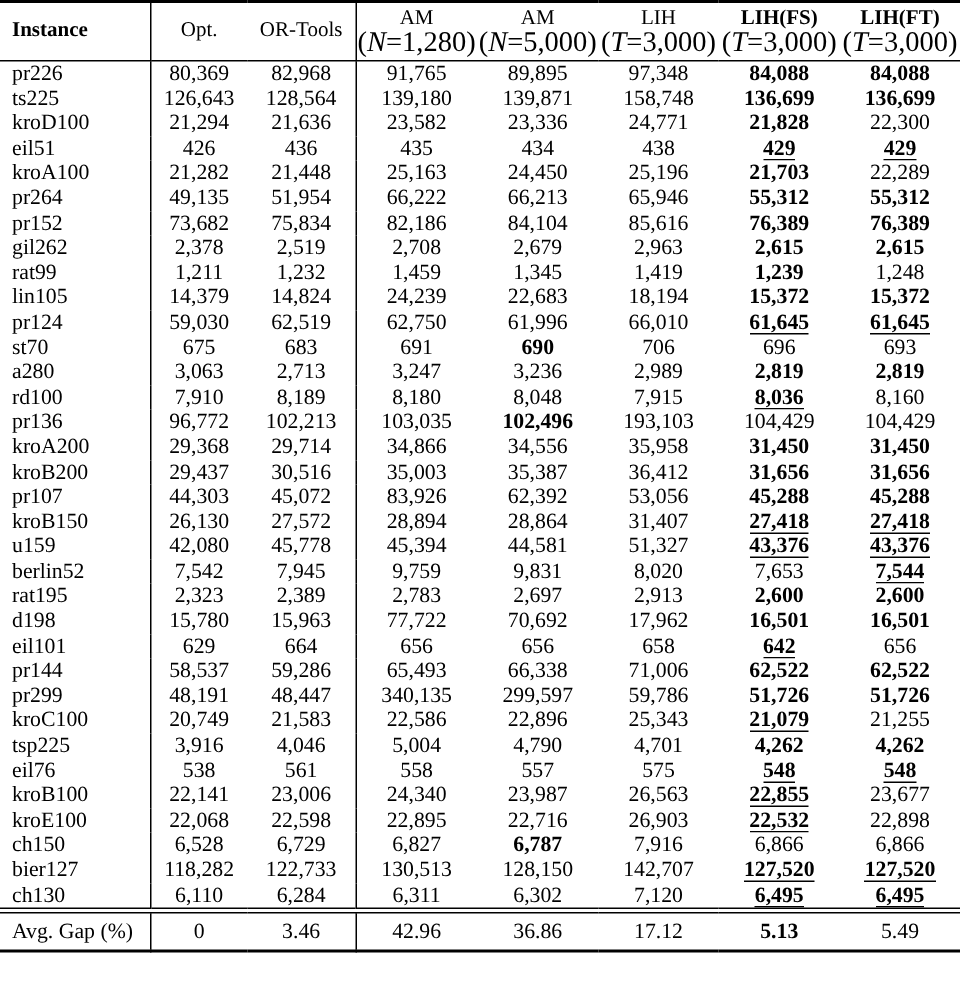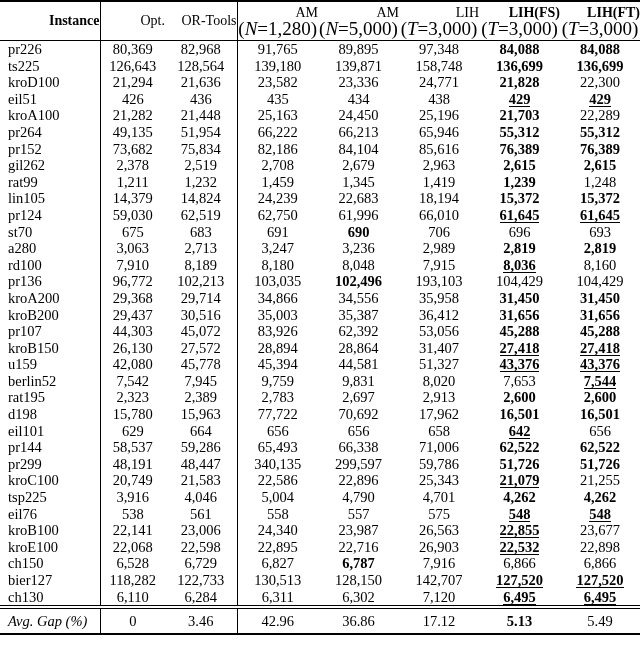--- a/index.html
+++ b/index.html
@@ -7,39 +7,39 @@
        font-family:"Liberation Serif", serif;}
   table.paper-table{width:640px;border-collapse:collapse;table-layout:fixed;
        border-top:2px solid #000;border-bottom:2px solid #000;}
   col.c-inst{width:100px;} col.c-opt{width:65px;} col.c-or{width:72px;}
   col.c-am1{width:81px;} col.c-am2{width:81px;} col.c-lih{width:80px;}
   col.c-fs{width:81px;} col.c-ft{width:80px;}
 
   thead th{font-weight:normal;vertical-align:middle;text-align:center;
        border-bottom:1.5px solid #000;padding:3px 0 4px 0;font-size:14px;}
   thead th.inst{text-align:left;padding-left:8px;}
-  .h1{line-height:16px;text-align:right;}
+  .h1{line-height:16px;}
   .h2{line-height:15px;font-size:19px;}
   .hb{font-weight:bold;}
   .h2 i{font-style:italic;}
 
   tbody td{height:16.6px;line-height:16.6px;padding:0;text-align:center;
        font-size:14.5px;white-space:nowrap;overflow:hidden;}
   td.inst{text-align:left;padding-left:8px;}
   .vr{border-right:1px solid #000;}
 
   .b{font-weight:bold;font-family:Liberation Serif, serif;}
   span.u{display:inline-block;line-height:14px;border-bottom:1.2px solid #000;
        padding-bottom:0;}
 
   tr.sep td{height:2px;line-height:2px;padding:0;border-top:1px solid #000;
        border-bottom:1px solid #000;}
   tfoot td{height:24px;line-height:24px;padding:0;text-align:center;
        font-size:14.5px;}
-  tfoot td.inst{text-align:left;padding-left:8px;font-style:italic;}
+  tfoot td.inst{text-align:left;padding-left:8px;}
 </style>
 </head>
 <body>
 
 <table class="paper-table">
   <colgroup>
     <col class="c-inst">
       <col class="c-opt">
       <col class="c-or">
       <col class="c-am1">

